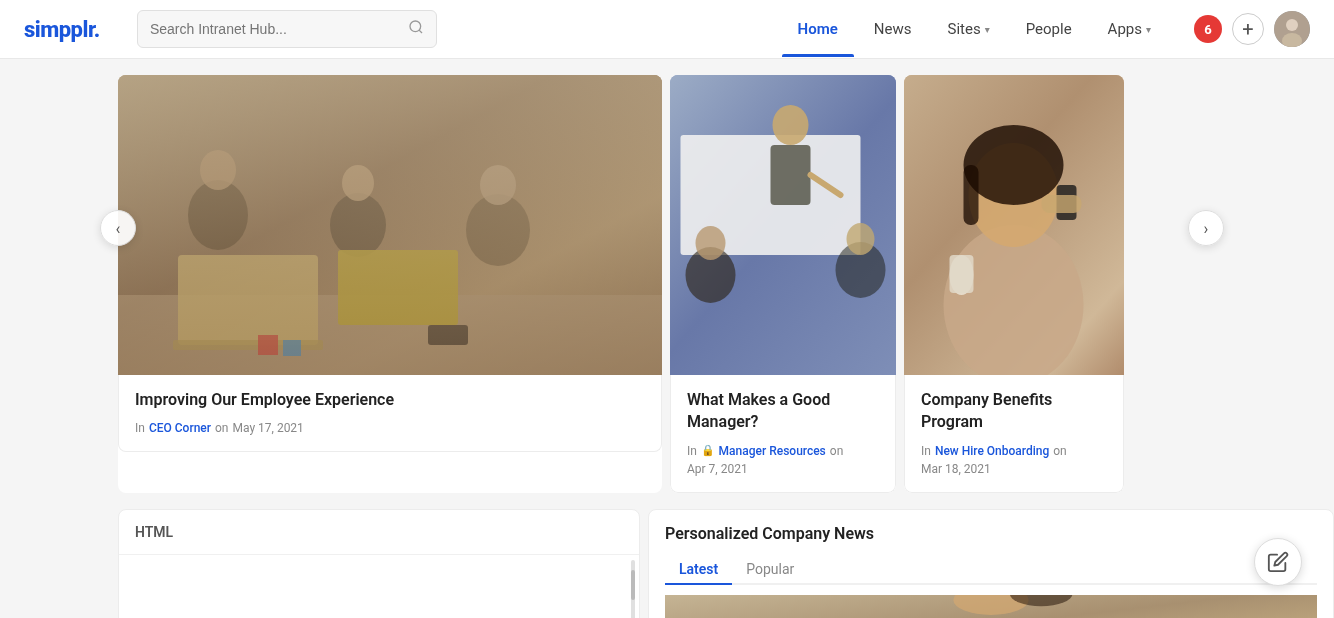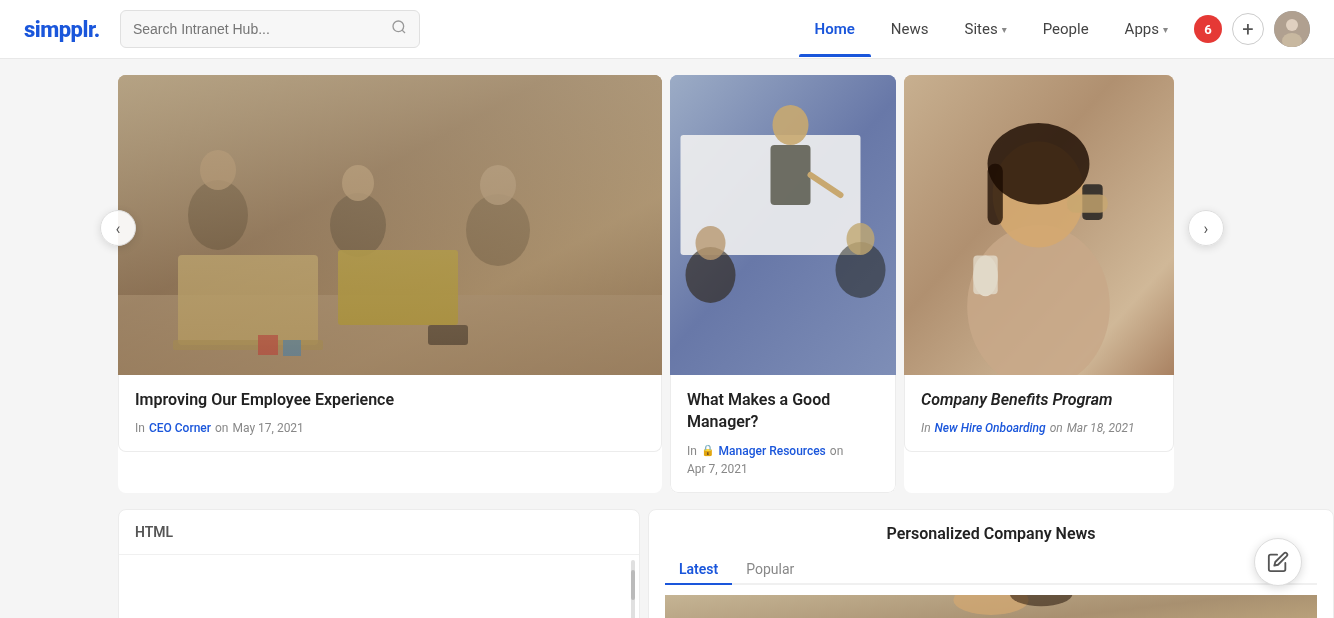--- a/index.html
+++ b/index.html
@@ -5,21 +5,21 @@
     * { box-sizing: border-box; margin: 0; padding: 0; }
     body { font-family: -apple-system, BlinkMacSystemFont, 'Segoe UI', Roboto, sans-serif; background: #f5f5f5; width: 1334px; min-height: 618px; overflow-x: hidden; }
 
     
     .navbar {
       background: #fff;
       height: 59px;
       display: flex;
       align-items: center;
       padding: 0 24px;
-      gap: 0;
+      gap: 17px;
       border-bottom: 1px solid #e8e8e8;
       position: sticky;
       top: 0;
       z-index: 100;
     }
     .logo {
       font-size: 22px;
       font-weight: 800;
       color: #1a56db;
       margin-right: 20px;
@@ -143,23 +143,22 @@
     }
     .card-large {
       width: 544px;
       margin-left: 118px;
     }
     .card-medium {
       width: 226px;
       margin-left: 8px;
     }
     .card-medium2 {
-      width: 270px;
+      width: 220px;
       margin-left: 8px;
-      font-style: italic;
     }
     .card-img {
       width: 100%;
       height: 300px;
       object-fit: cover;
       display: block;
     }
     
     .img-office {
       background: linear-gradient(160deg, #c8b8a2 0%, #a08060 30%, #d4c4a8 60%, #b09070 100%);
@@ -289,21 +288,20 @@
       border-radius: 8px;
       border: 1px solid #ececec;
       width: calc(100% - 118px - 522px - 8px - 16px);
       margin-right: 0;
       min-height: 140px;
       overflow: hidden;
       flex: 1;
     }
     .widget-news-header {
       padding: 14px 16px 0;
-      text-align: center;
     }
     .widget-news-title {
       font-size: 16px;
       font-weight: 600;
       color: #222;
       margin-bottom: 12px;
     }
     .news-tabs {
       display: flex;
       gap: 0;

